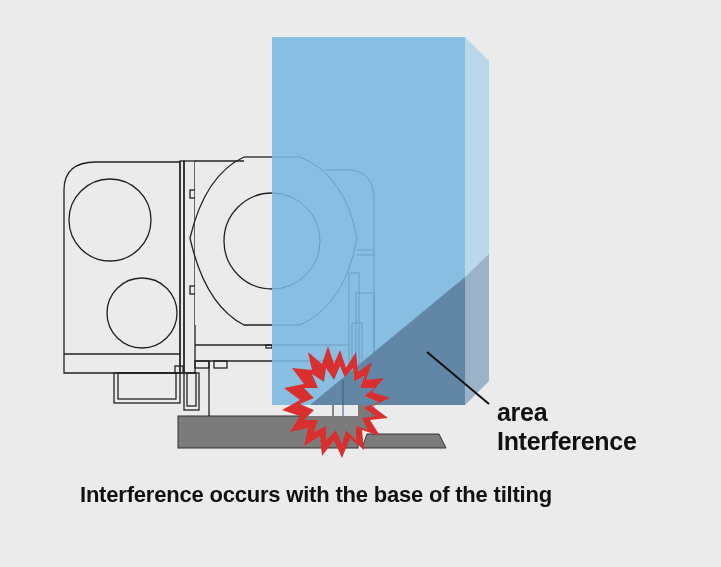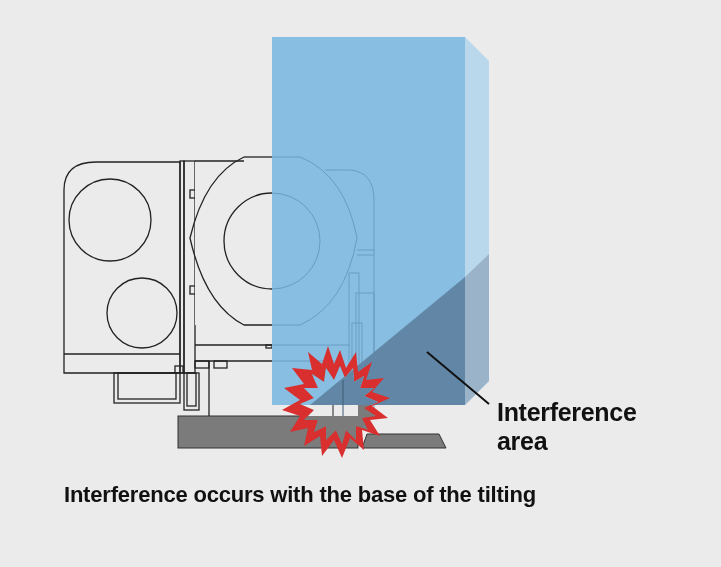--- a/index.html
+++ b/index.html
@@ -1,21 +1,21 @@
 <!DOCTYPE html>
 <html><head>
   <meta charset="utf-8">
   <style>
     html, body { margin:0; padding:0; }
     body { width:721px; height:567px; background:#ebebeb; position:relative; overflow:hidden;
            font-family:"Liberation Sans", sans-serif; }
     #diagram { position:absolute; left:0; top:0; }
     .label { position:absolute; font-weight:bold; color:#111; font-size:25px; line-height:29px; letter-spacing:-0.3px; }
     .caption { position:absolute; left:0; width:600px; text-align:center; font-weight:bold; color:#111;
-               font-size:22px; line-height:34px; top:478px; letter-spacing:-0.2px; }
+               font-size:22px; line-height:34px; top:478px; letter-spacing:-0.2px;padding-left:16px; }
   </style>
 </head>
 <body>
 
 <svg id="diagram" width="721" height="567" viewBox="0 0 721 567">
 
   <g>
     <rect x="178" y="416" width="180" height="32" fill="#7b7b7b" stroke="#333" stroke-width="1"></rect>
     <polygon points="362,448 367,434 439,434 446,448" fill="#7b7b7b" stroke="#333" stroke-width="1"></polygon>
   </g>
@@ -95,19 +95,19 @@
     <rect x="178" y="405" width="180" height="11" fill="#ebebeb"></rect>
     <rect x="178" y="416" width="180" height="32" fill="#7b7b7b"></rect>
     <line x1="333" y1="405" x2="333" y2="416" stroke="#222"></line>
     <line x1="343" y1="380" x2="343" y2="416" stroke="#3d5a73"></line>
   </g>
 
   <line x1="427" y1="352" x2="489" y2="404" stroke="#111" stroke-width="2"></line>
 </svg>
 
 <div class="label" style="left:497px; top:398px;">
+  <div>area</div>
   <div>Interference</div>
-  <div>area</div>
 </div>
 
 <div class="caption">
   <div>Interference occurs with the base of the tilting</div>
 </div>
 
 </body></html>

